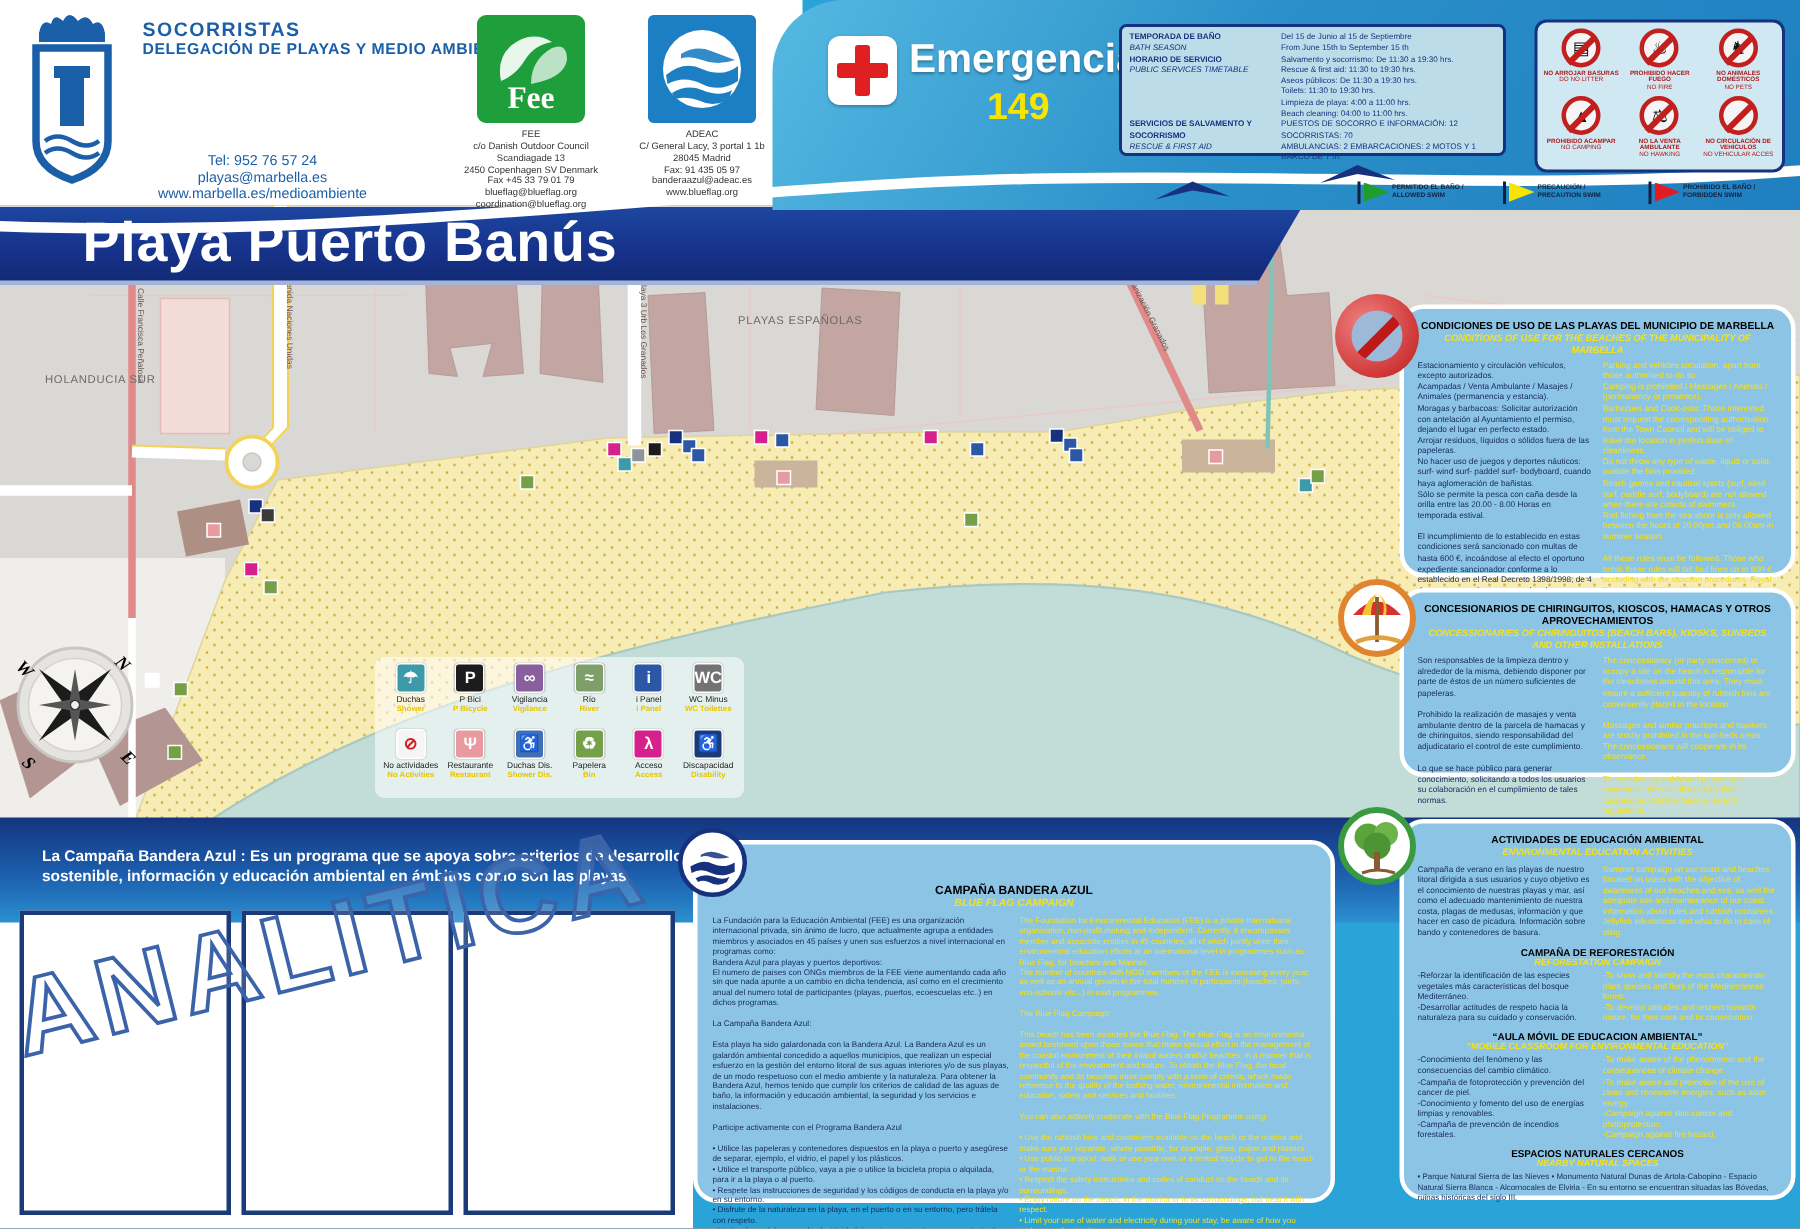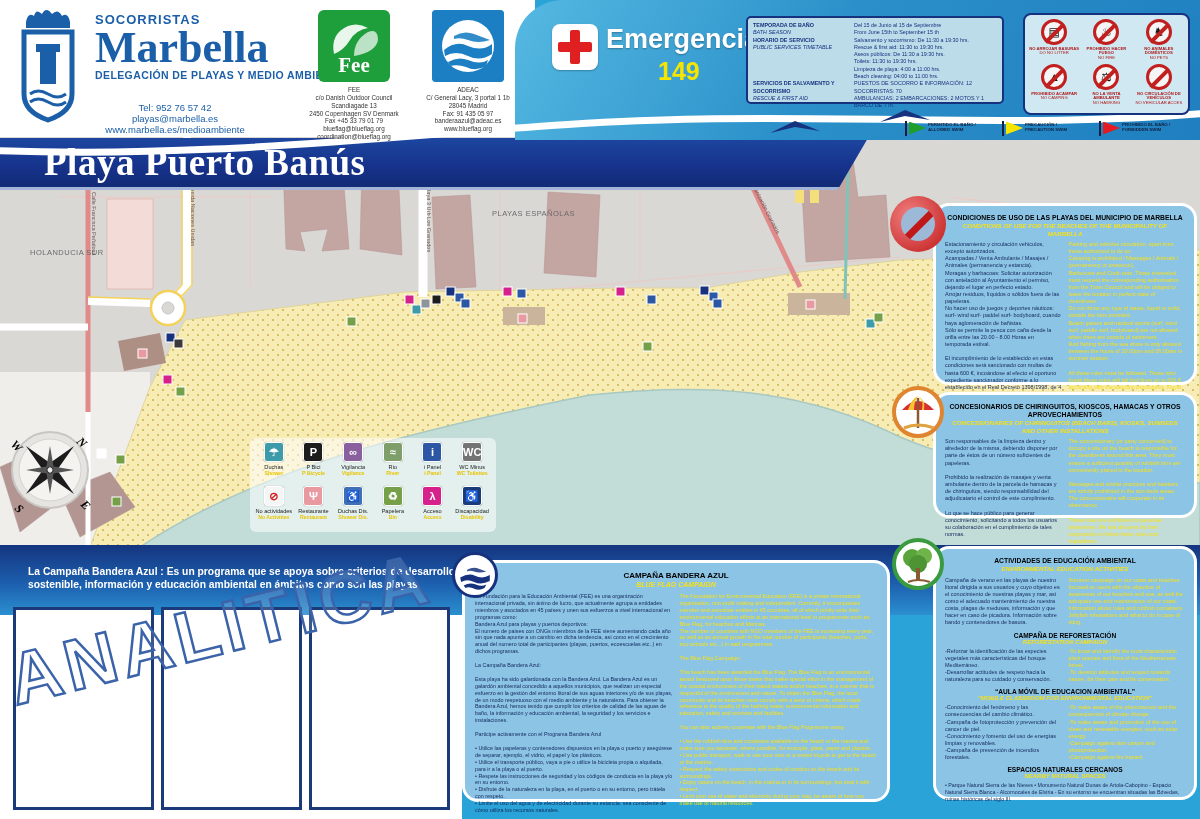--- a/index.html
+++ b/index.html
@@ -60,21 +60,21 @@
   .flagitem{display:flex;align-items:center;gap:2px;}
   .pole{width:2px;height:15px;background:#12203f;}
   .pennant{width:17px;height:13px;clip-path:polygon(0 0,100% 50%,0 100%);}
   .flaglbl{font-size:4.4px;color:#12203f;font-weight:bold;max-width:62px;line-height:1.1;}
 
   
   #banner{left:0;top:138px;width:868px;height:52px;z-index:25;
     background:linear-gradient(180deg,#1d46a0 0%,#16328a 60%,#122b76 100%);
     clip-path:polygon(0 0,100% 0,96.5% 100%,0 100%);
     border-bottom:3px solid rgba(255,255,255,.6);}
-  #banner-title{position:absolute;left:44px;top:3px;color:#fff;font-size:37px;font-weight:bold;letter-spacing:0.5px;font-family:Liberation Serif, serif;}
+  #banner-title{position:absolute;left:55px;top:3px;color:#fff;font-size:37px;font-weight:bold;letter-spacing:0.5px;}
 
   
   #map{left:0;top:137px;width:1200px;height:410px;z-index:10;}
   .maplbl{fill:#6b6b6b;font-size:7.5px;letter-spacing:0.5px;}
   .streetlbl{fill:#6b5252;font-size:5.6px;}
 
   #legend{left:250px;top:438px;width:246px;height:94px;z-index:20;background:rgba(255,255,255,.55);
     border-radius:6px;display:grid;grid-template-columns:repeat(6,1fr);padding:4px 4px 2px;}
   .lg-cell{display:flex;flex-direction:column;align-items:center;}
   .lg-ic{width:20px;height:20px;border-radius:3px;border:1.5px solid #fff;box-shadow:0 0 1px rgba(0,0,0,.4);
@@ -106,21 +106,21 @@
   #band-es{left:28px;top:550px;width:452px;z-index:16;color:#fff;font-size:10.3px;font-weight:bold;line-height:1.25;margin-top:16px;}
   #band-en{left:13px;top:580px;width:452px;z-index:16;color:#f5e01a;font-size:10.3px;font-weight:bold;font-style:italic;line-height:1.25;}
 
   #white-bl{left:0;top:614px;width:462px;height:205px;background:#fff;z-index:14;}
   .bluebox{position:absolute;top:607px;width:141px;height:203px;background:#fff;border:3px solid #1b3a7a;z-index:16;}
   #watermark{left:10px;top:640px;width:480px;z-index:17;transform:rotate(-14deg);transform-origin:left center;
     font-size:72px;font-weight:800;letter-spacing:5px;color:rgba(255,255,255,.15);
     -webkit-text-stroke:2.5px #3b63aa;}
 
   #campaign{left:462px;top:560px;width:428px;height:242px;background:#8cc4e6;border:3px solid #fff;
-    border-radius:16px;z-index:40;padding:8px 10px;}
+    border-radius:16px;z-index:40;padding:26px 10px;}
   #campaign .p-cols{margin-top:3px;}
   #campaign .p-es,#campaign .p-en{font-size:5.4px;line-height:1.28;}
   #camp-logo{left:452px;top:552px;width:46px;height:46px;border-radius:50%;background:#fff;border:3px solid #16327e;z-index:42;}
 </style>
 </head>
 <body>
 
 <div id="stage">
 
   <svg id="map" class="abs" viewBox="0 0 1200 410">
@@ -325,24 +325,23 @@
       <path d="M6,24 H54 V86 Q54,104 30,112 Q6,104 6,86 Z" fill="none" stroke="#1b5fa8" stroke-width="5"></path>
       <rect x="22" y="42" width="16" height="34"></rect>
       <rect x="18" y="36" width="24" height="8"></rect>
       <path d="M12,86 Q20,80 30,86 Q40,92 48,86" stroke="#1b5fa8" stroke-width="3" fill="none"></path>
       <path d="M12,94 Q20,88 30,94 Q40,100 48,94" stroke="#1b5fa8" stroke-width="3" fill="none"></path>
     </g>
   </svg>
 
   <div id="marb-block" class="abs">
     <div id="marb-org">SOCORRISTAS</div>
-    <div id="marb-name">Marbella</div>
     <div id="marb-dept">DELEGACIÓN DE PLAYAS Y MEDIO AMBIENTE</div>
   </div>
-  <div id="marb-contact" class="abs pre">Tel: 952 76 57 42
+  <div id="marb-contact" class="abs pre">Tel: 952 76 57 24
 playas@marbella.es
 www.marbella.es/medioambiente</div>
 
   <div id="fee-logo" class="abs">
     <svg id="fee-leaf" viewBox="0 0 52 42">
       <path d="M6,36 Q2,16 20,8 Q30,4 40,10 Q28,12 22,22 Q16,32 6,36 Z" fill="#ffffff" opacity="0.9"></path>
       <path d="M26,38 Q26,22 40,14 Q50,10 50,22 Q48,34 26,38 Z" fill="#ffffff" opacity="0.7"></path>
     </svg>
     <span>Fee</span>
   </div>

